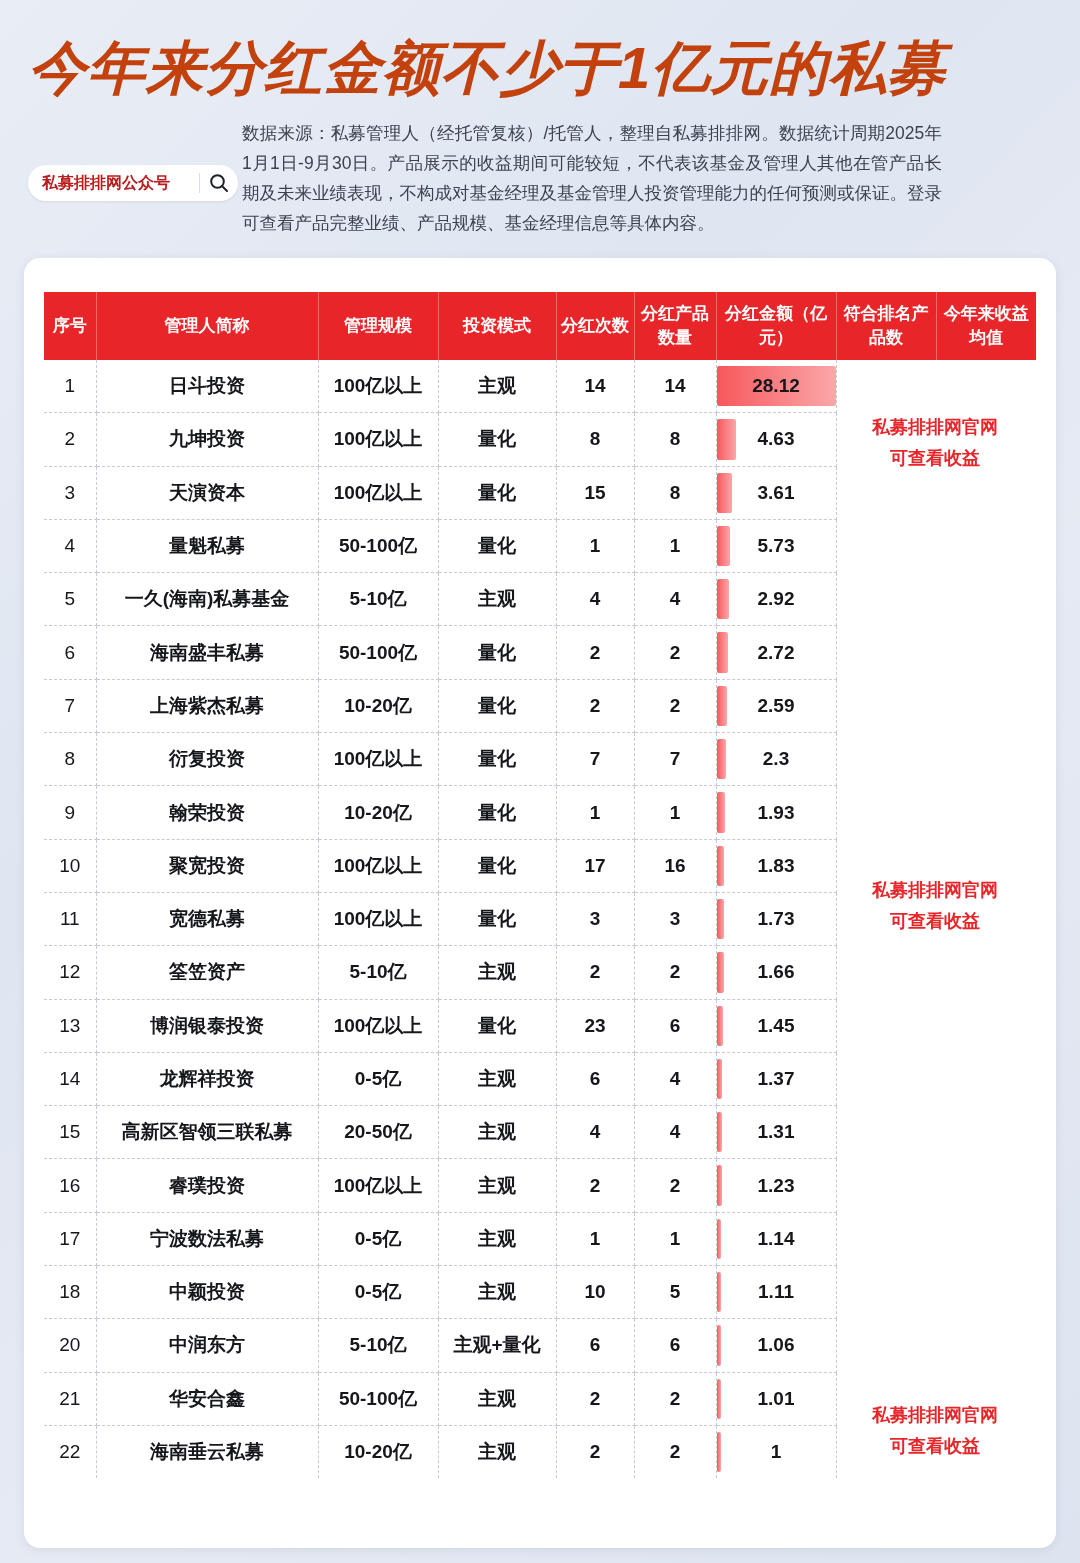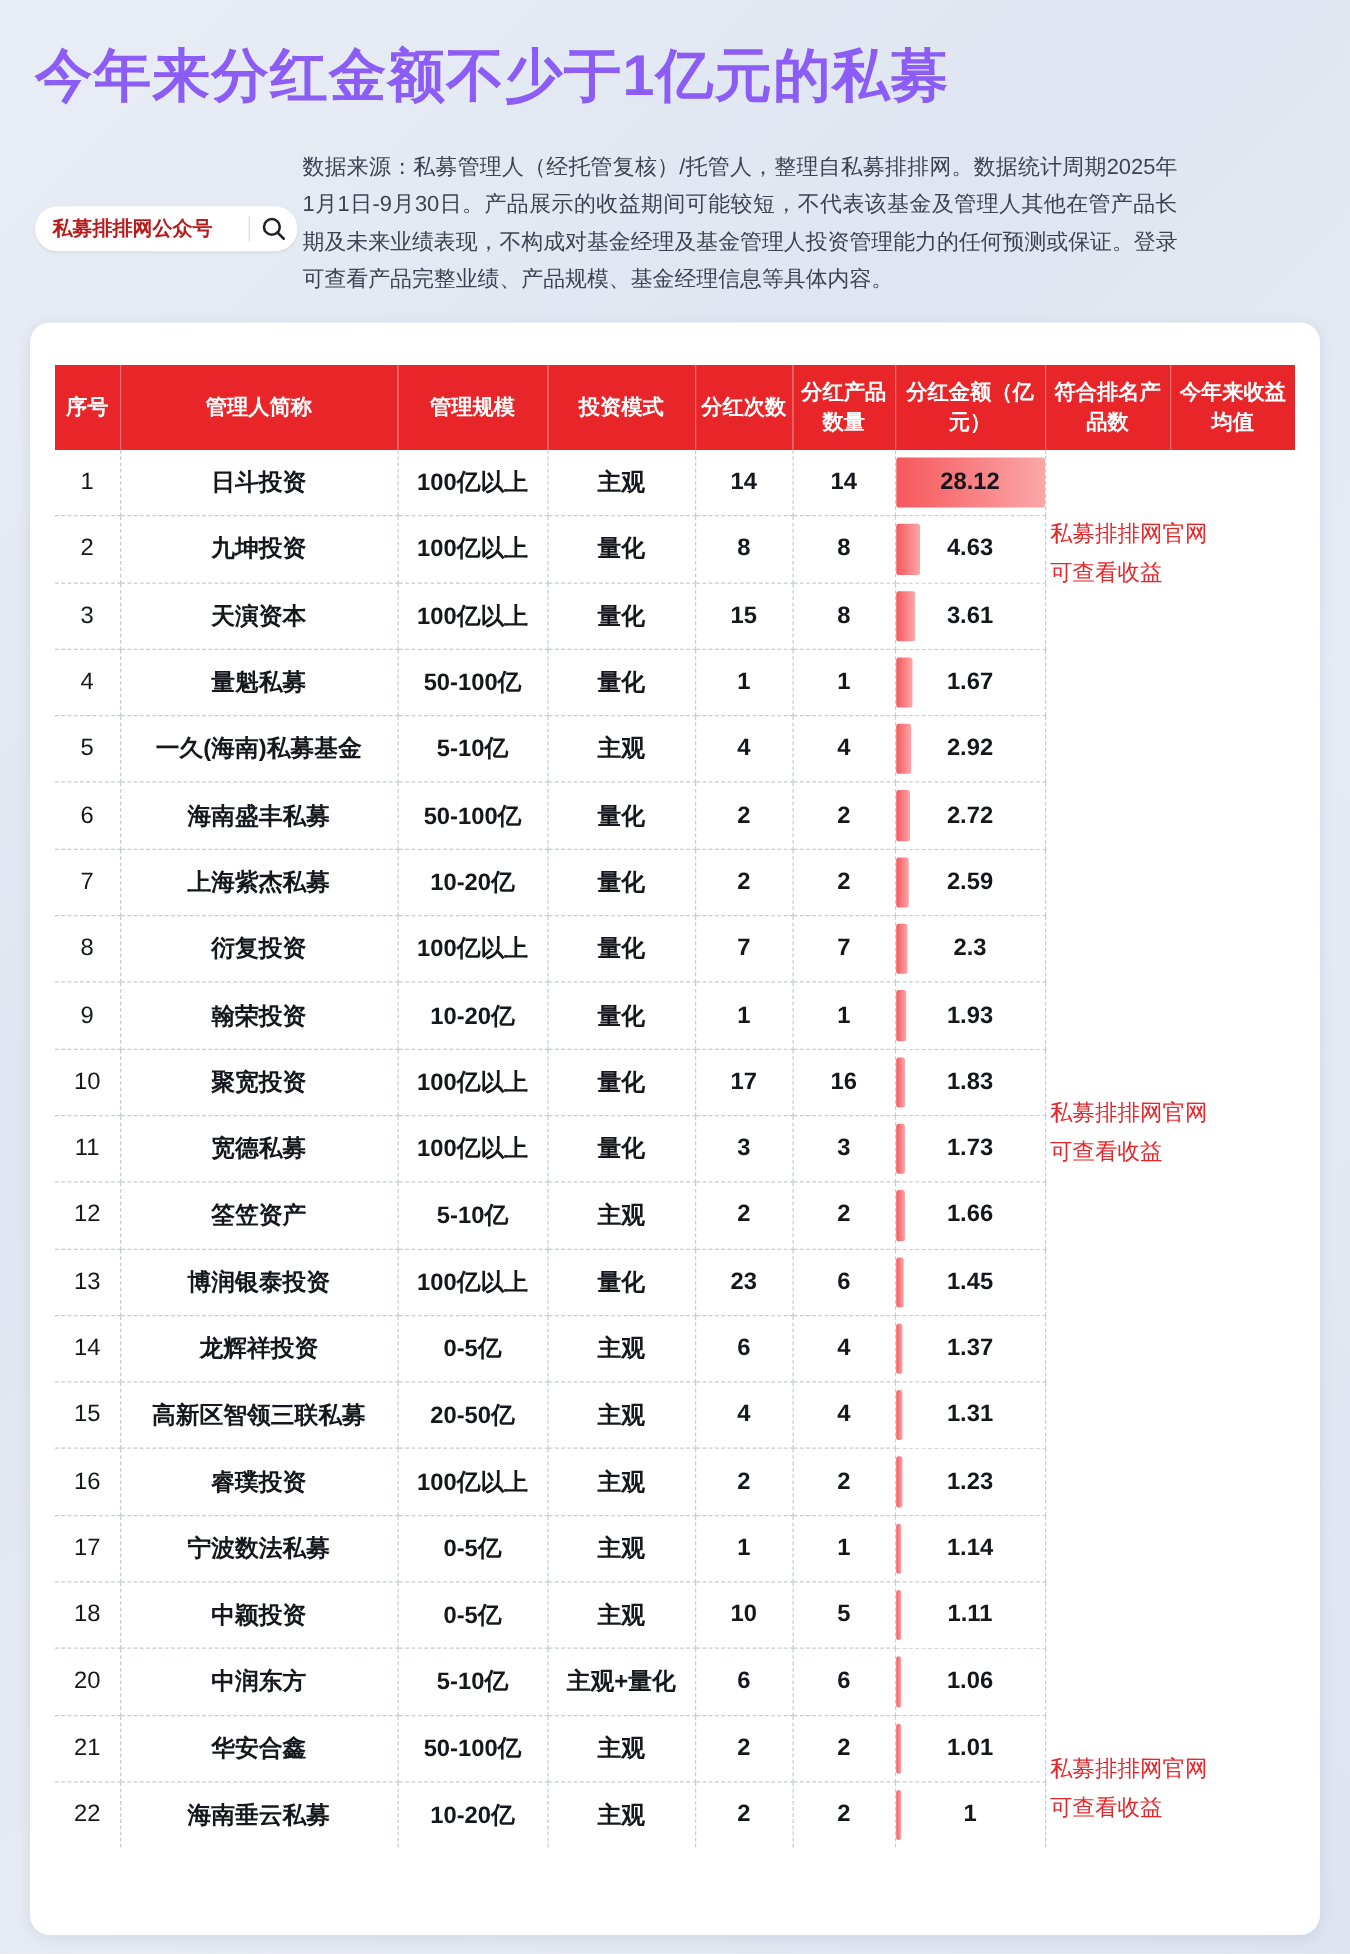--- a/index.html
+++ b/index.html
@@ -17,25 +17,26 @@
   .page {
     position: relative;
     width: 1080px;
     height: 1563px;
   }
   
   .title {
     position: absolute;
     top: 30px;
     left: 28px;
-    font-size: 46px;
-    font-weight: bold;
-    color: #8b5cf6;
+    font-size: 58px;
+    font-weight: bold;
+    color: #c2410c;
     letter-spacing: 1px;
     white-space: nowrap;
+    font-style: italic;
   }
   .source-text {
     position: absolute;
     top: 118px;
     left: 242px;
     width: 700px;
     font-size: 17.5px;
     line-height: 30px;
     color: #3d4250;
     text-align: justify;
@@ -164,22 +165,23 @@
     text-align: center;
     z-index: 2;
     font-weight: bold;
   }
 
   
   .note {
     position: absolute;
     color: #e8262a;
     font-size: 18px;
-    font-weight: normal;
+    font-weight: bold;
     line-height: 31px;
+    text-align: center;
     width: 190px;
   }
   .note1 { top: 412px; left: 840px; }
   .note2 { top: 875px; left: 840px; }
   .note3 { top: 1400px; left: 840px; }
 </style>
 </head>
 <body>
 
 <div class="page">
@@ -280,21 +282,21 @@
         <tr>
           <td class="idx">4</td>
           <td class="">量魁私募</td>
           <td class="">50-100亿</td>
           <td class="">量化</td>
           <td class="">1</td>
           <td class="">1</td>
           <td class="amount">
             <div class="bar-wrap">
               <div class="bar" style="width: 11.3442%;"></div>
-              <span class="bar-label">1.67</span>
+              <span class="bar-label">5.73</span>
             </div>
           </td>
           <td class="blank"></td>
           <td class="blank"></td>
         </tr>
         <tr>
           <td class="idx">5</td>
           <td class="">一久(海南)私募基金</td>
           <td class="">5-10亿</td>
           <td class="">主观</td>

